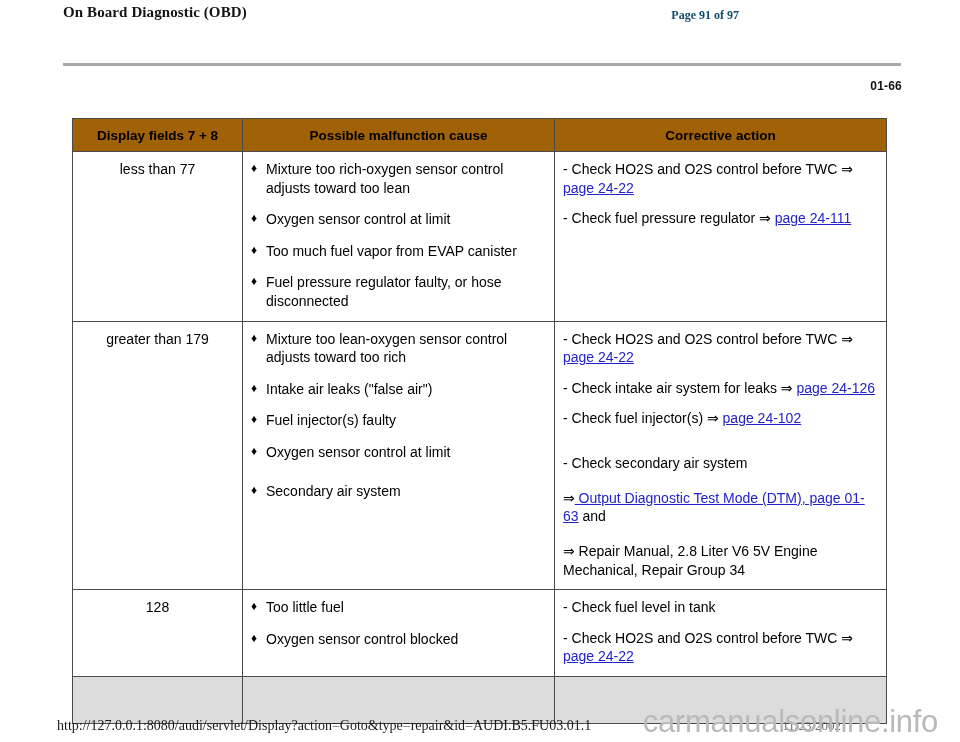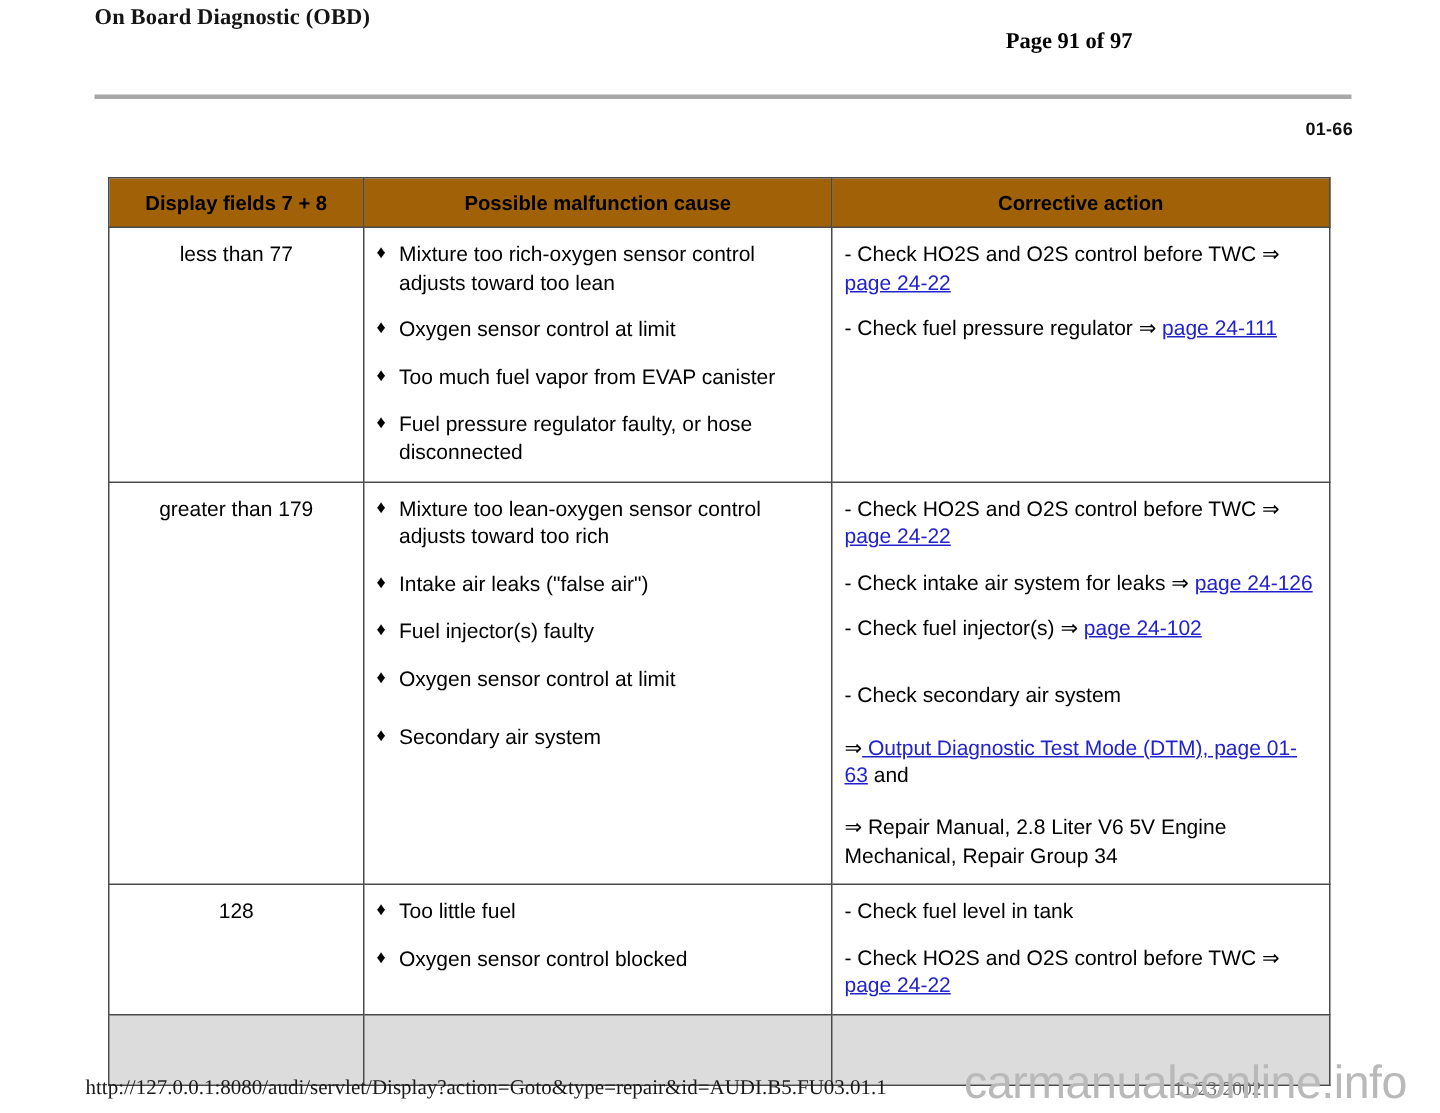--- a/index.html
+++ b/index.html
@@ -16,41 +16,40 @@
     overflow: hidden;
   }
 
   
   .page-header {
     position: absolute;
     top: 4px;
     left: 0;
     width: 796px;
     height: 26px;
-    padding-left: 16px;
   }
   .page-header .hdr-title {
     position: absolute;
     left: 63px;
     top: 0;
     font-family: "Liberation Serif", serif;
     font-size: 15px;
     font-weight: bold;
     color: #141414;
     letter-spacing: 0.1px;
     white-space: nowrap;
   }
   .page-header .hdr-page {
     position: absolute;
     right: 57px;
-    top: 16px;
+    top: 4px;
     font-family: "Liberation Serif", serif;
-    font-size: 15px;
+    font-size: 12px;
     font-weight: bold;
-    color: #000000;
+    color: #0c4a6e;
     white-space: nowrap;
   }
 
   .header-rule {
     position: absolute;
     left: 63px;
     top: 63px;
     width: 838px;
     height: 3px;
     background: #a8a8a8;

